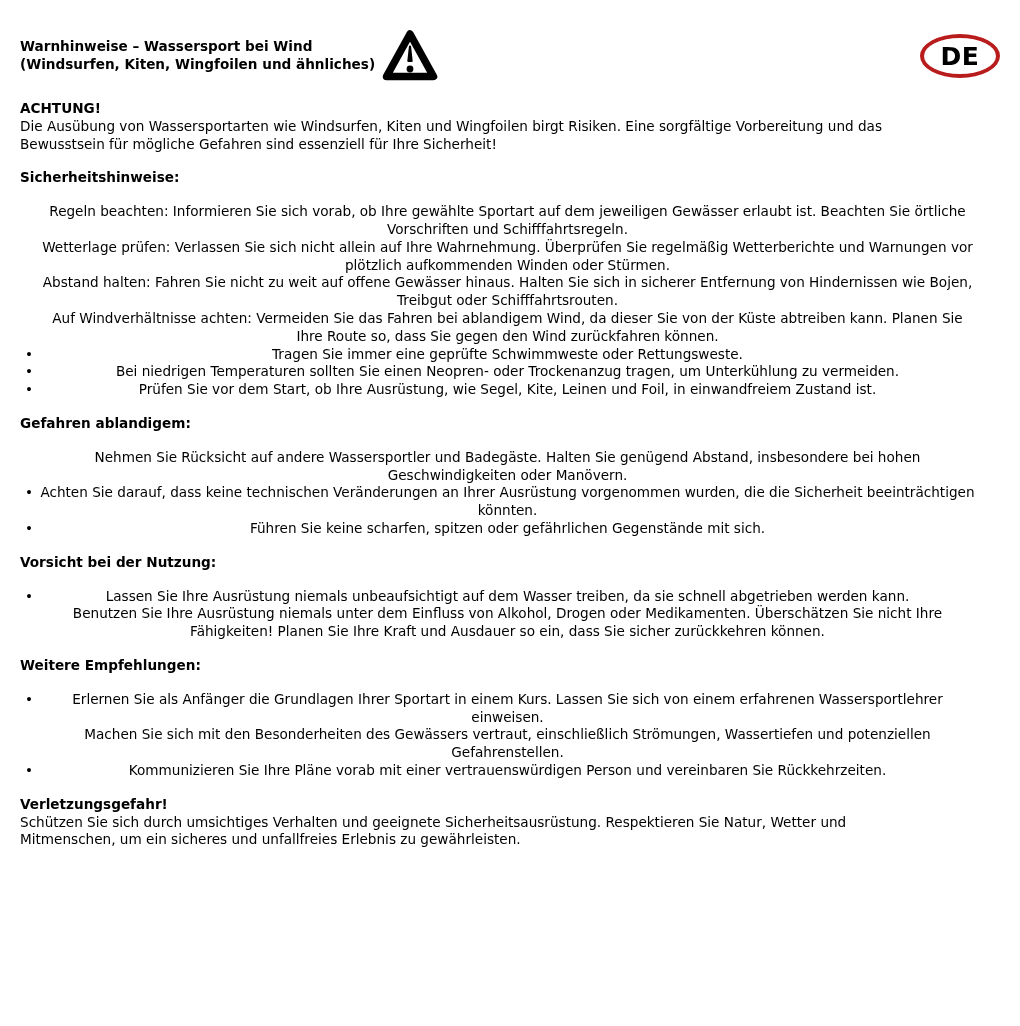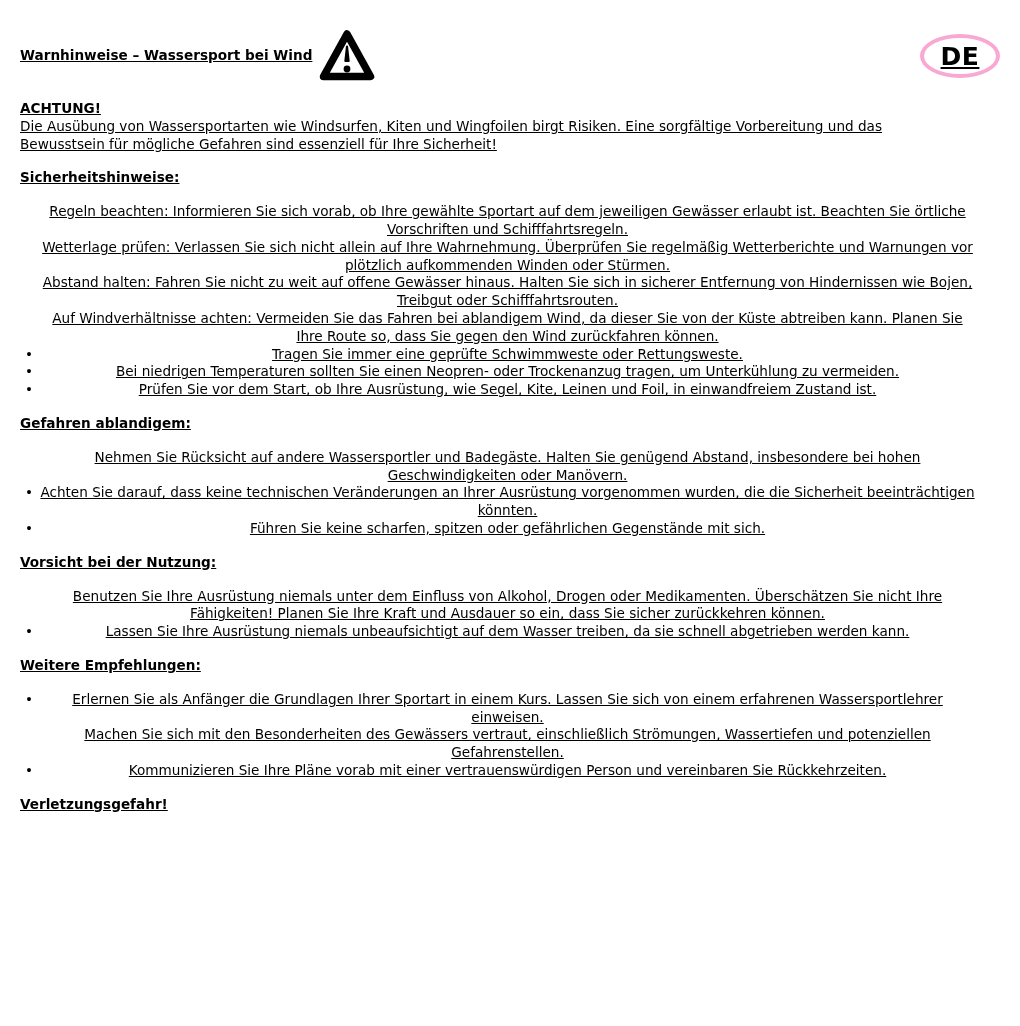--- a/index.html
+++ b/index.html
@@ -6,31 +6,31 @@
   html, body {
     margin: 0; padding: 0;
     width: 1020px; height: 1026px;
     background: #ffffff;
     color: #000000;
     font-family: "DejaVu Sans", "Liberation Sans", sans-serif;
     font-size: 13.6px;
     line-height: 17.8px;
     overflow: hidden;
   }
-  .page { padding: 28px 45px 0 20px; position: relative; width: 1020px; text-decoration: underline; }
+  .page { padding: 28px 45px 0 20px; position: relative; width: 1020px; }
 
   
   .doc-header { display: flex; align-items: center; margin-bottom: 16px; }
   .titles { font-weight: bold; }
   .titles div { white-space: nowrap; }
   .warning-icon { margin-left: 6px; flex: 0 0 auto; display: inline-flex; }
   .badge {
     margin-left: auto; margin-right: -25px;
     width: 80px; height: 44px;
-    border: 4px solid #f9a8d4;
+    border: 4px solid #b91c1c;
     border-radius: 50%;
     display: flex; align-items: center; justify-content: center;
     font-weight: bold; font-size: 25px; line-height: 1;
     letter-spacing: 0.5px;
     flex: 0 0 auto;
   }
 
   h2 {
     font-size: 13.6px; line-height: 17.8px;
     font-weight: bold;
@@ -48,20 +48,21 @@
   }
 </style>
 </head>
 <body>
 
 <div class="page">
 
   <div class="doc-header">
     <div class="titles">
       <div>Warnhinweise – Wassersport bei Wind</div>
+      <div>(Windsurfen, Kiten, Wingfoilen und ähnliches)</div>
     </div>
     <span class="warning-icon">
       <svg width="58" height="56" viewBox="0 0 58 56" aria-hidden="true">
         <path d="M29 6 L52.5 48.5 L5.5 48.5 Z" fill="none" stroke="#000" stroke-width="7.5" stroke-linejoin="round"></path>
         <path d="M29 18.5 L30.6 33 L27.4 33 Z" fill="#000" stroke="#000" stroke-width="2.2" stroke-linejoin="round"></path>
         <circle cx="29" cy="41" r="3.4" fill="#000"></circle>
       </svg>
     </span>
     <span class="badge">
       <span>DE</span>
@@ -96,31 +97,32 @@
     <div class="section-items">
       <div class="item">Nehmen Sie Rücksicht auf andere Wassersportler und Badegäste. Halten Sie genügend Abstand, insbesondere bei hohen Geschwindigkeiten oder Manövern.</div>
       <div class="item bulleted">Achten Sie darauf, dass keine technischen Veränderungen an Ihrer Ausrüstung vorgenommen wurden, die die Sicherheit beeinträchtigen könnten.</div>
       <div class="item bulleted">Führen Sie keine scharfen, spitzen oder gefährlichen Gegenstände mit sich.</div>
     </div>
   </section>
 
   <section>
     <h2>Vorsicht bei der Nutzung:</h2>
     <div class="section-items">
+      <div class="item bulleted">Lassen Sie Ihre Ausrüstung niemals unbeaufsichtigt auf dem Wasser treiben, da sie schnell abgetrieben werden kann.</div>
       <div class="item">Benutzen Sie Ihre Ausrüstung niemals unter dem Einfluss von Alkohol, Drogen oder Medikamenten. Überschätzen Sie nicht Ihre Fähigkeiten! Planen Sie Ihre Kraft und Ausdauer so ein, dass Sie sicher zurückkehren können.</div>
-      <div class="item bulleted">Lassen Sie Ihre Ausrüstung niemals unbeaufsichtigt auf dem Wasser treiben, da sie schnell abgetrieben werden kann.</div>
     </div>
   </section>
 
   <section>
     <h2>Weitere Empfehlungen:</h2>
     <div class="section-items">
       <div class="item bulleted">Erlernen Sie als Anfänger die Grundlagen Ihrer Sportart in einem Kurs. Lassen Sie sich von einem erfahrenen Wassersportlehrer einweisen.</div>
       <div class="item">Machen Sie sich mit den Besonderheiten des Gewässers vertraut, einschließlich Strömungen, Wassertiefen und potenziellen Gefahrenstellen.</div>
       <div class="item bulleted">Kommunizieren Sie Ihre Pläne vorab mit einer vertrauenswürdigen Person und vereinbaren Sie Rückkehrzeiten.</div>
     </div>
   </section>
 
   <section>
     <h2 class="tight">Verletzungsgefahr!</h2>
+    <p class="body">Schützen Sie sich durch umsichtiges Verhalten und geeignete Sicherheitsausrüstung. Respektieren Sie Natur, Wetter und Mitmenschen, um ein sicheres und unfallfreies Erlebnis zu gewährleisten.</p>
   </section>
 
 </div>
 
 </body></html>

